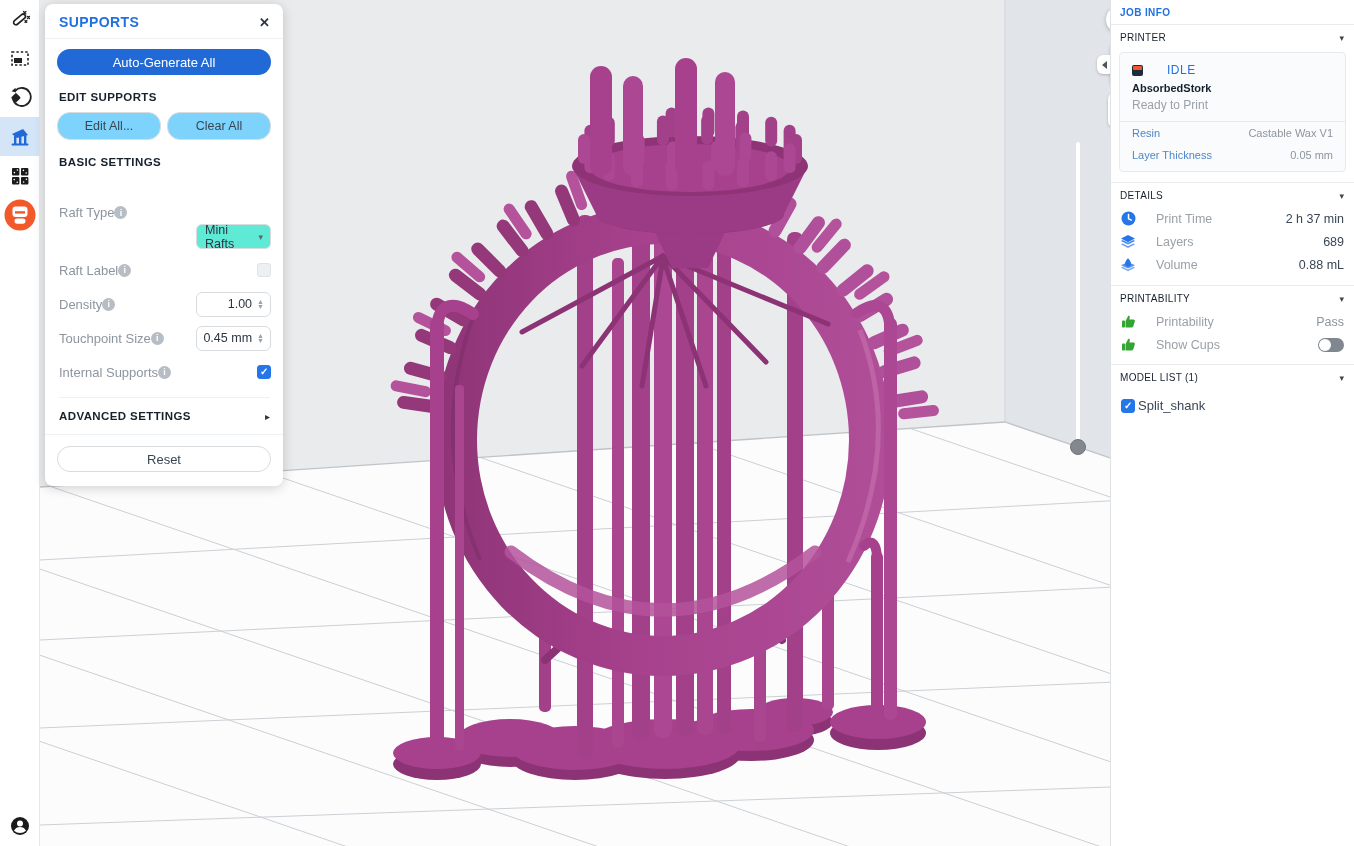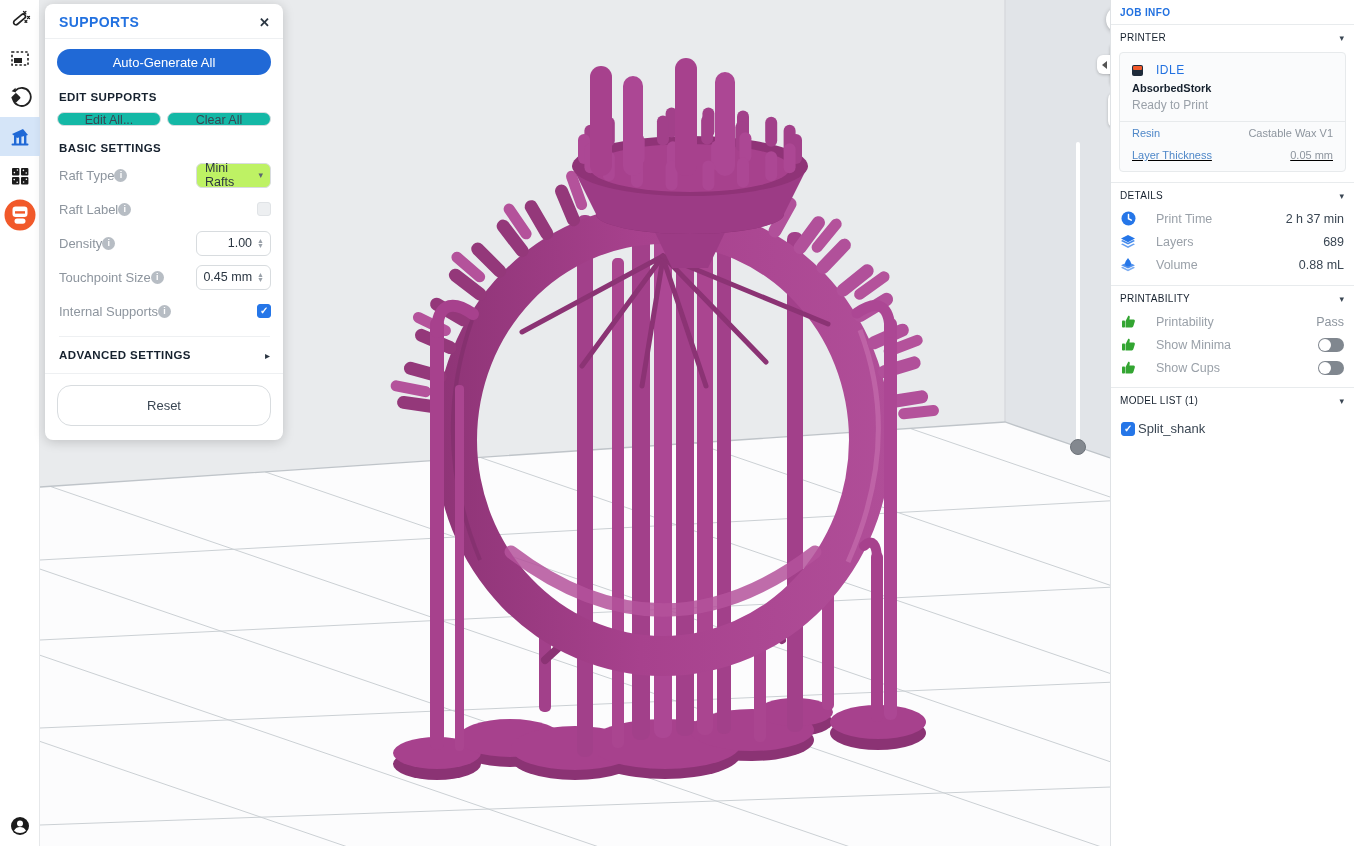--- a/index.html
+++ b/index.html
@@ -49,35 +49,35 @@
   .panel-head { display:flex; align-items:center; justify-content:space-between;
     padding:10px 13px 8px 14px; border-bottom:1px solid #EEF0F2; }
   .panel-title { color:#2271E0; font-size:14px; font-weight:bold; letter-spacing:.4px; }
   .close-x { font-size:13px; color:#2B3642; cursor:pointer; font-weight:bold; }
   .btn-primary { display:block; margin:10px 12px 0 12px; width:214px; height:26px;
     background:#2069D6; color:#fff; font-size:13px; border:none; border-radius:14px;
     cursor:pointer; font-family:inherit; }
   .sec-h { font-size:11.5px; font-weight:bold; color:#16212E; letter-spacing:.4px;
     margin:16px 13px 0 14px; }
   .btn-row { display:flex; gap:6px; margin:9px 12px 0 12px; }
-  .btn-pill { flex:1; height:14px; background:#14b8a6; border:1px solid #D8DCDF;
+  .btn-pill { flex:1; height:28px; background:#7dd3fc; border:1px solid #D8DCDF;
     border-radius:13px; font-size:12.5px; color:#3A4653; cursor:pointer;
     font-family:inherit; }
-  .btn-wide { display:block; margin:11px 12px 0 12px; width:214px; height:41px;
+  .btn-wide { display:block; margin:11px 12px 0 12px; width:214px; height:26px;
     background:#fff; border:1px solid #D8DCDF; border-radius:14px; font-size:13px;
     color:#3A4653; cursor:pointer; font-family:inherit; }
   .ctl-row { display:flex; align-items:center; justify-content:space-between;
     margin:8px 12px 0 14px; min-height:26px; }
   .ctl-label { font-size:13px; color:#8D959E; display:flex; align-items:center; gap:0; }
   .info-i { width:13px; height:13px; border-radius:50%; background:#B7BdC4;
     color:#fff; font-size:9px; font-weight:bold; display:inline-flex;
     align-items:center; justify-content:center; font-style:normal; }
   .dropdown { width:75px; height:25px; border:1px solid #D8DCDF; border-radius:6px;
     display:flex; align-items:center; justify-content:flex-end;
-    padding:0 7px 0 8px; font-size:12.5px; color:#2B3642; cursor:pointer; background:#bef264; }
+    padding:0 7px 0 8px; font-size:12.5px; color:#2B3642; cursor:pointer; background:#5eead4;margin-top:48px; }
   .dd-caret { color:#5A6570; font-size:9px; }
   .spinbox { width:75px; height:25px; border:1px solid #D8DCDF; border-radius:6px;
     display:flex; align-items:center; justify-content:flex-end; gap:5px;
     padding:0 6px; background:#fff; }
   .spin-val { font-size:12.5px; color:#2B3642; }
   .spin-arrows { display:flex; flex-direction:column; line-height:5px; }
   .spin-arrows span { font-size:7px; color:#9AA1A9; cursor:pointer; }
   .cbx { width:14px; height:14px; border-radius:3px; background:#EDEFF1;
     border:1px solid #E0E3E6; cursor:pointer; position:relative; }
   .cbx.on { background:#2576E8; border-color:#2576E8; }
@@ -94,32 +94,32 @@
   .jobinfo { position:absolute; left:1110px; top:0; width:244px; height:846px;
     background:#fff; border-left:1px solid #DFE2E5; z-index:30; }
   .ji-title { color:#2271E0; font-size:10px; font-weight:bold; letter-spacing:.4px;
     padding:7px 0 6px 9px; }
   .ji-sec { display:flex; align-items:center; justify-content:space-between;
     padding:7px 10px 6px 9px; border-top:1px solid #E8EBED; cursor:pointer; }
   .ji-sec-h { font-size:10px; font-weight:normal; color:#16212E; letter-spacing:.3px; }
   .ji-caret { font-size:9px; color:#3A4653; }
   .printer-card { margin:3px 8px 10px 8px; background:#FAFBFC;
     border:1px solid #E7EAEC; border-radius:4px; padding:10px 0 0 0; }
-  .pc-status { display:flex; align-items:center; gap:13px; padding:0 12px; }
+  .pc-status { display:flex; align-items:center; gap:24px; padding:0 12px; }
   .pc-status-icon { width:11px; height:11px; border-radius:2px; background:#1E2B3A;
     position:relative; }
   .pc-status-icon::after { content:""; position:absolute; left:1px; top:1px;
     width:9px; height:4px; background:#F1592A; border-radius:1px; }
   .pc-status-txt { color:#2271E0; font-size:12px; letter-spacing:.5px; }
   .pc-name { font-size:11px; font-weight:bold; color:#16212E; padding:5px 12px 0 12px; }
   .pc-ready { font-size:12px; color:#9AA1A9; padding:4px 12px 9px 12px; }
   .pc-div { border-top:1px solid #E7EAEC; }
   .pc-kv { display:flex; justify-content:space-between; padding:5px 12px; font-size:11px; }
   .pc-kv:first-of-type { padding-top:8px; }
-  .pc-kv:last-of-type { padding-bottom:10px;text-decoration:underline; }
+  .pc-kv:last-of-type { padding-bottom:10px; }
   .pc-k { color:#4E87C8; }
   .pc-v { color:#8D959E; }
   .ji-row { display:flex; align-items:center; padding:4px 10px 4px 9px; min-height:22px;gap:12px; }
   .ji-row .ico { width:16px; display:flex; justify-content:center; margin-right:8px; }
   .ji-row .lbl { flex:1; font-size:12.5px; color:#9AA1A9; }
   .ji-row .val { font-size:12.5px; color:#3A4653; }
   .ji-gap { height:8px; }
   .toggle { width:26px; height:14px; border-radius:7px; background:#80878F;
     position:relative; cursor:pointer; }
   .toggle .knob { position:absolute; left:1px; top:1px; width:12px; height:12px;
@@ -570,32 +570,20 @@
       <span class="lbl">Printability</span>
       <span class="val" style="color:#8D959E">Pass</span>
     </div>
     <div class="ji-row">
       <span class="ico">
         <svg width="15" height="15" viewBox="0 0 15 15">
           <rect x="1" y="6.5" width="3" height="7" rx="0.8" fill="#33A532"></rect>
           <path d="M4.5,7.2 L7,2.2 C7.2,1.4 8.8,1.6 8.8,3 L8.4,5.6 L12.6,5.6 C13.6,5.6 14.1,6.5 13.8,7.4 L12.3,12.3 C12.1,13 11.6,13.4 10.9,13.4 L4.5,13.4 Z" fill="#33A532"></path>
         </svg>
       </span>
-      <span class="lbl">Show Minima</span>
-      <span class="toggle">
-          <span class="knob"></span>
-        </span>
-    </div>
-    <div class="ji-row">
-      <span class="ico">
-        <svg width="15" height="15" viewBox="0 0 15 15">
-          <rect x="1" y="6.5" width="3" height="7" rx="0.8" fill="#33A532"></rect>
-          <path d="M4.5,7.2 L7,2.2 C7.2,1.4 8.8,1.6 8.8,3 L8.4,5.6 L12.6,5.6 C13.6,5.6 14.1,6.5 13.8,7.4 L12.3,12.3 C12.1,13 11.6,13.4 10.9,13.4 L4.5,13.4 Z" fill="#33A532"></path>
-        </svg>
-      </span>
       <span class="lbl">Show Cups</span>
       <span class="toggle">
           <span class="knob"></span>
         </span>
     </div>
     <div class="ji-gap"></div>
 
     <div class="ji-sec">
       <span class="ji-sec-h">MODEL LIST (1)</span>
       <span class="ji-caret">▾</span>

